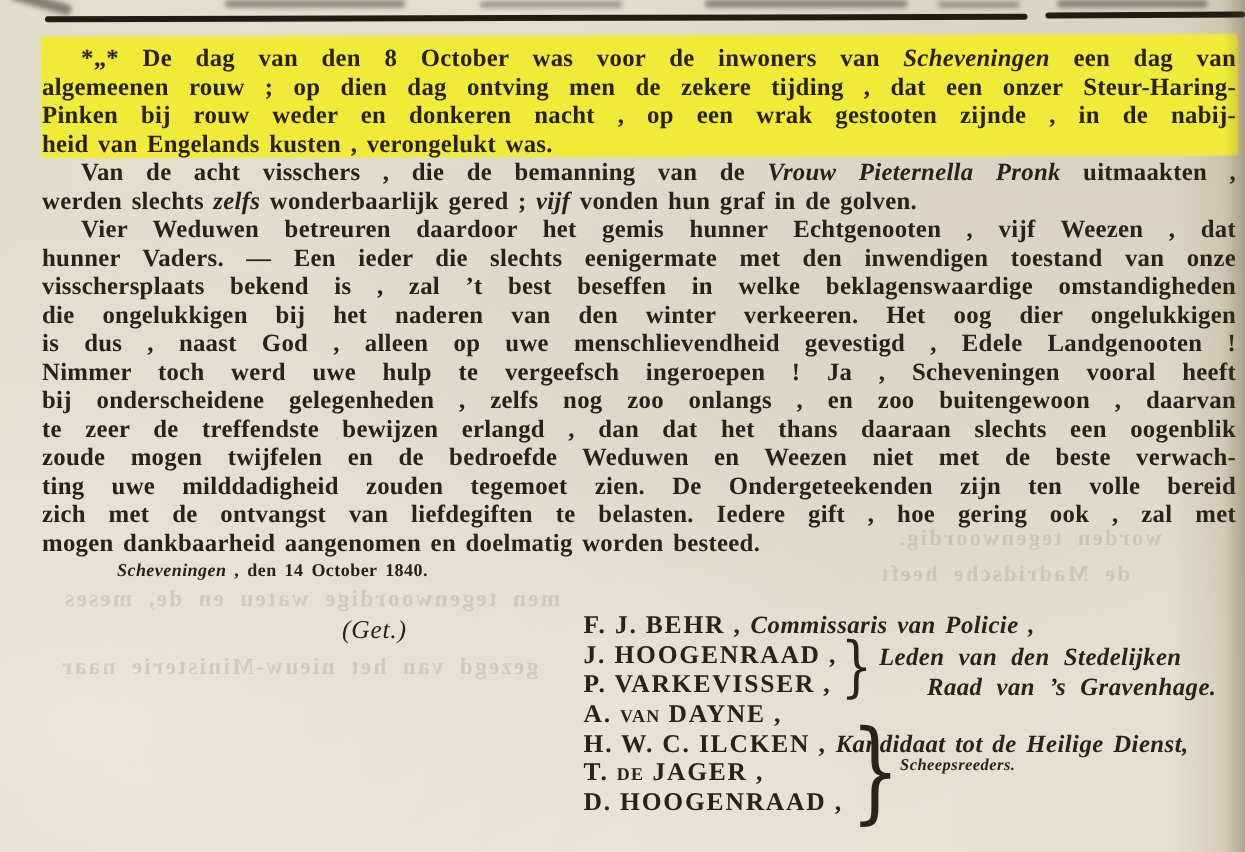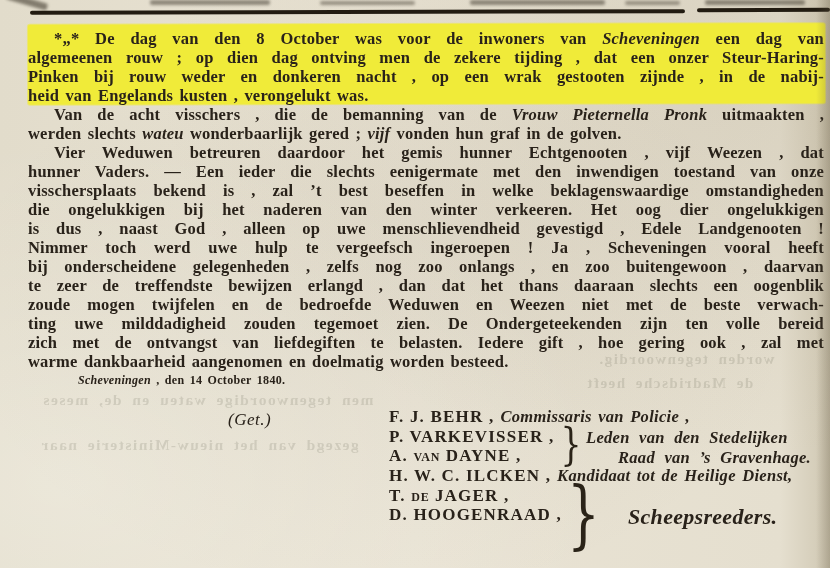--- a/index.html
+++ b/index.html
@@ -46,21 +46,21 @@
   .sig-role{font-style:italic;letter-spacing:0.3px;word-spacing:2px;margin-left:6px;font-size:16.5px;}
   .sc{font-variant:small-caps;letter-spacing:0.8px;}
   .brace{position:absolute;font-weight:400;color:#2a2318;line-height:1;
     font-family:"DejaVu Serif",serif;}
   .brace1{left:557px;top:423px;font-size:44px;transform:scaleX(0.75);}
   .brace2{left:560px;top:477px;font-size:74px;transform:scaleX(0.7);}
   .brole{position:absolute;font-style:italic;font-weight:700;font-size:16.5px;
     letter-spacing:0.3px;word-spacing:5px;white-space:nowrap;}
   .brole1a{left:586px;top:428px;font-style:italic;}
   .brole1b{left:618px;top:448px;}
-  .brole2{left:628px;top:504px;font-size:22px;}
+  .brole2{left:600px;top:504px;font-size:11px;}
   .ghost{position:absolute;transform:scaleX(-1);opacity:0.17;color:#5c5c4a;
     font-weight:700;font-size:15px;letter-spacing:1.5px;word-spacing:4px;
     white-space:nowrap;filter:blur(0.4px);}
   .g1{left:598px;top:351px;}
   .g2{left:586px;top:375px;}
   .g3{left:42px;top:391px;font-size:15.5px;}
   .g4{left:40px;top:436px;font-size:15.5px;}
 </style>
 </head>
 <body>
@@ -83,39 +83,40 @@
   <div class="ghost g2">de Madridsche heeft</div>
   <div class="ghost g3">men tegenwoordige wateu en de, meses</div>
   <div class="ghost g4">gezegd van het nieuw-Ministerie naar</div>
 
   <div class="flow" id="text-flow">
       <div class="tline indent"><span>*„* De dag van den 8 October was voor de inwoners van </span><span class="it">Scheveningen</span><span> een dag van</span></div>
       <div class="tline"><span>algemeenen rouw ; op dien dag ontving men de zekere tijding , dat een onzer Steur-Haring-</span></div>
       <div class="tline"><span>Pinken bij rouw weder en donkeren nacht , op een wrak gestooten zijnde , in de nabij-</span></div>
       <div class="tline short"><span>heid van Engelands kusten , verongelukt was.</span></div>
       <div class="tline indent"><span>Van de acht visschers , die de bemanning van de </span><span class="it">Vrouw Pieternella Pronk</span><span> uitmaakten ,</span></div>
-      <div class="tline short"><span>werden slechts </span><span class="it">wateu</span><span> wonderbaarlijk gered ; </span><span class="it">vijf</span><span> vonden hun graf in de golven.</span></div>
+      <div class="tline short"><span>werden slechts </span><span class="it">zelfs</span><span> wonderbaarlijk gered ; </span><span class="it">vijf</span><span> vonden hun graf in de golven.</span></div>
       <div class="tline indent"><span>Vier Weduwen betreuren daardoor het gemis hunner Echtgenooten , vijf Weezen , dat</span></div>
       <div class="tline"><span>hunner Vaders. — Een ieder die slechts eenigermate met den inwendigen toestand van onze</span></div>
       <div class="tline"><span>visschersplaats bekend is , zal ’t best beseffen in welke beklagenswaardige omstandigheden</span></div>
       <div class="tline"><span>die ongelukkigen bij het naderen van den winter verkeeren.  Het oog dier ongelukkigen</span></div>
       <div class="tline"><span>is dus , naast God , alleen op uwe menschlievendheid gevestigd , Edele Landgenooten !</span></div>
       <div class="tline"><span>Nimmer toch werd uwe hulp te vergeefsch ingeroepen !  Ja , Scheveningen vooral heeft</span></div>
       <div class="tline"><span>bij onderscheidene gelegenheden , zelfs nog zoo onlangs , en zoo buitengewoon , daarvan</span></div>
       <div class="tline"><span>te zeer de treffendste bewijzen erlangd , dan dat het thans daaraan slechts een oogenblik</span></div>
       <div class="tline"><span>zoude mogen twijfelen en de bedroefde Weduwen en Weezen niet met de beste verwach-</span></div>
       <div class="tline"><span>ting uwe milddadigheid zouden tegemoet zien. De Ondergeteekenden zijn ten volle bereid</span></div>
       <div class="tline"><span>zich met de ontvangst van liefdegiften te belasten.  Iedere gift , hoe gering ook , zal met</span></div>
-      <div class="tline short"><span>warme dankbaarheid aangenomen en doelmatig worden besteed.</span></div>
+      <div class="tline short"><span>mogen dankbaarheid aangenomen en doelmatig worden besteed.</span></div>
       <div class="dateline"><span class="it">Scheveningen</span><span> , den 14 October 1840.</span></div>
     </div>
 
   <div class="signed">(Get.)</div>
   <div class="sigs" id="sig-rows">
       <div class="sigrow"><span class="sig-name"><span>F. J. BEHR ,</span></span><span class="sig-role">Commissaris van Policie ,</span></div>
+      <div class="sigrow"><span class="sig-name"><span>J. HOOGENRAAD ,</span></span></div>
       <div class="sigrow"><span class="sig-name"><span>P. VARKEVISSER ,</span></span></div>
       <div class="sigrow"><span class="sig-name"><span>A. </span><span class="sc">van</span><span> DAYNE ,</span></span></div>
       <div class="sigrow"><span class="sig-name"><span>H. W. C. ILCKEN ,</span></span><span class="sig-role">Kandidaat tot de Heilige Dienst,</span></div>
       <div class="sigrow"><span class="sig-name"><span>T. </span><span class="sc">de</span><span> JAGER ,</span></span></div>
       <div class="sigrow"><span class="sig-name"><span>D. HOOGENRAAD ,</span></span></div>
     </div>
 
   <div class="brace brace1">}</div>
   <div class="brole brole1a">Leden van den Stedelijken</div>
   <div class="brole brole1b">Raad van ’s Gravenhage.</div>

